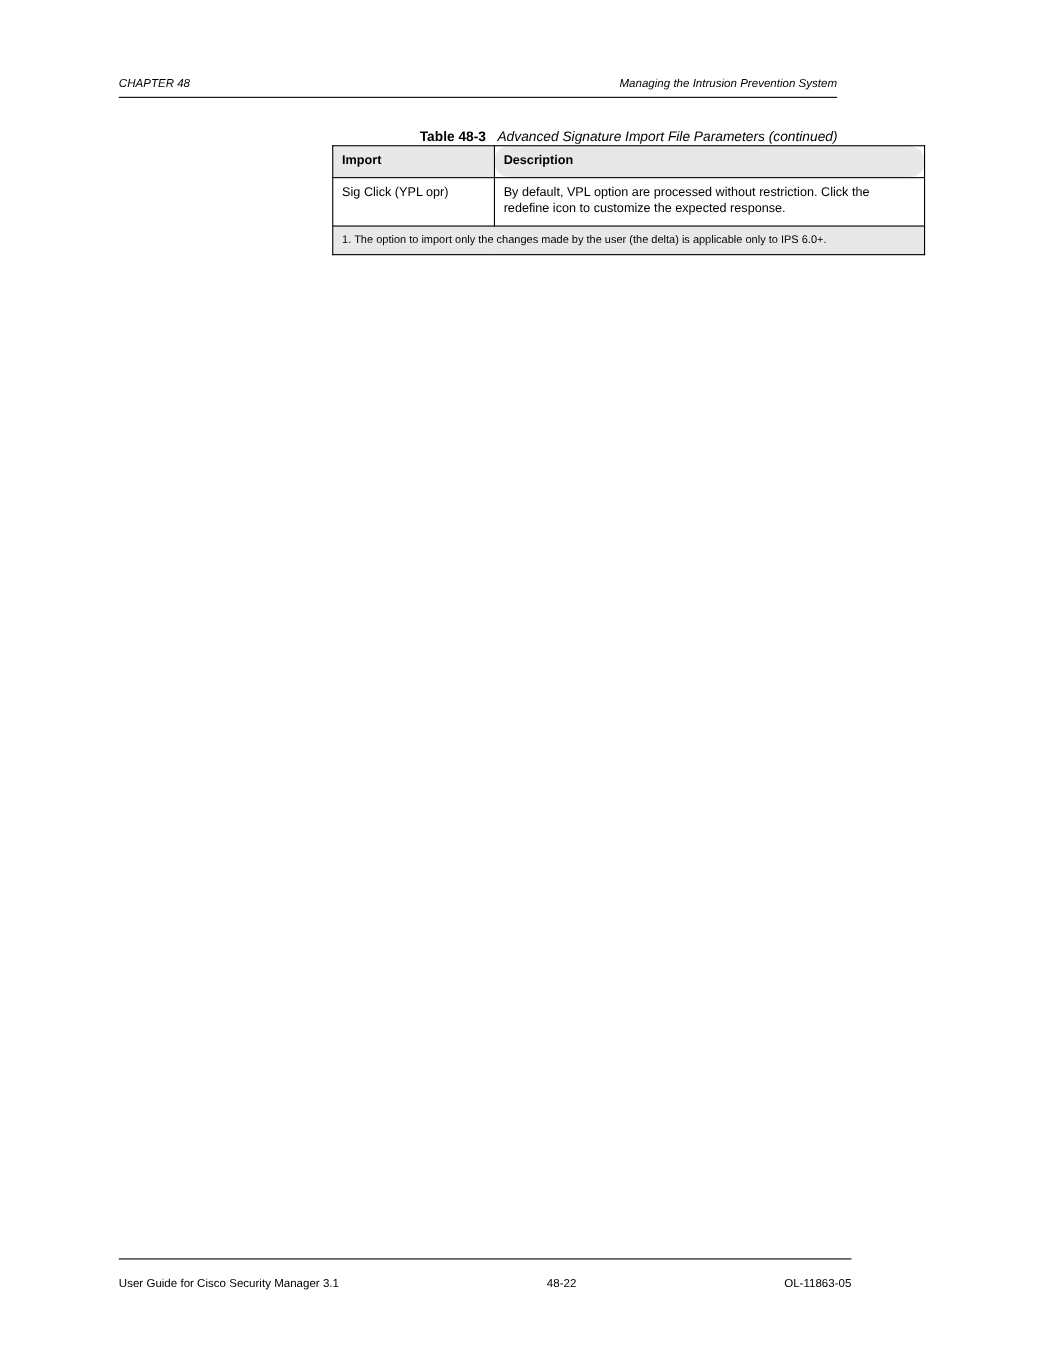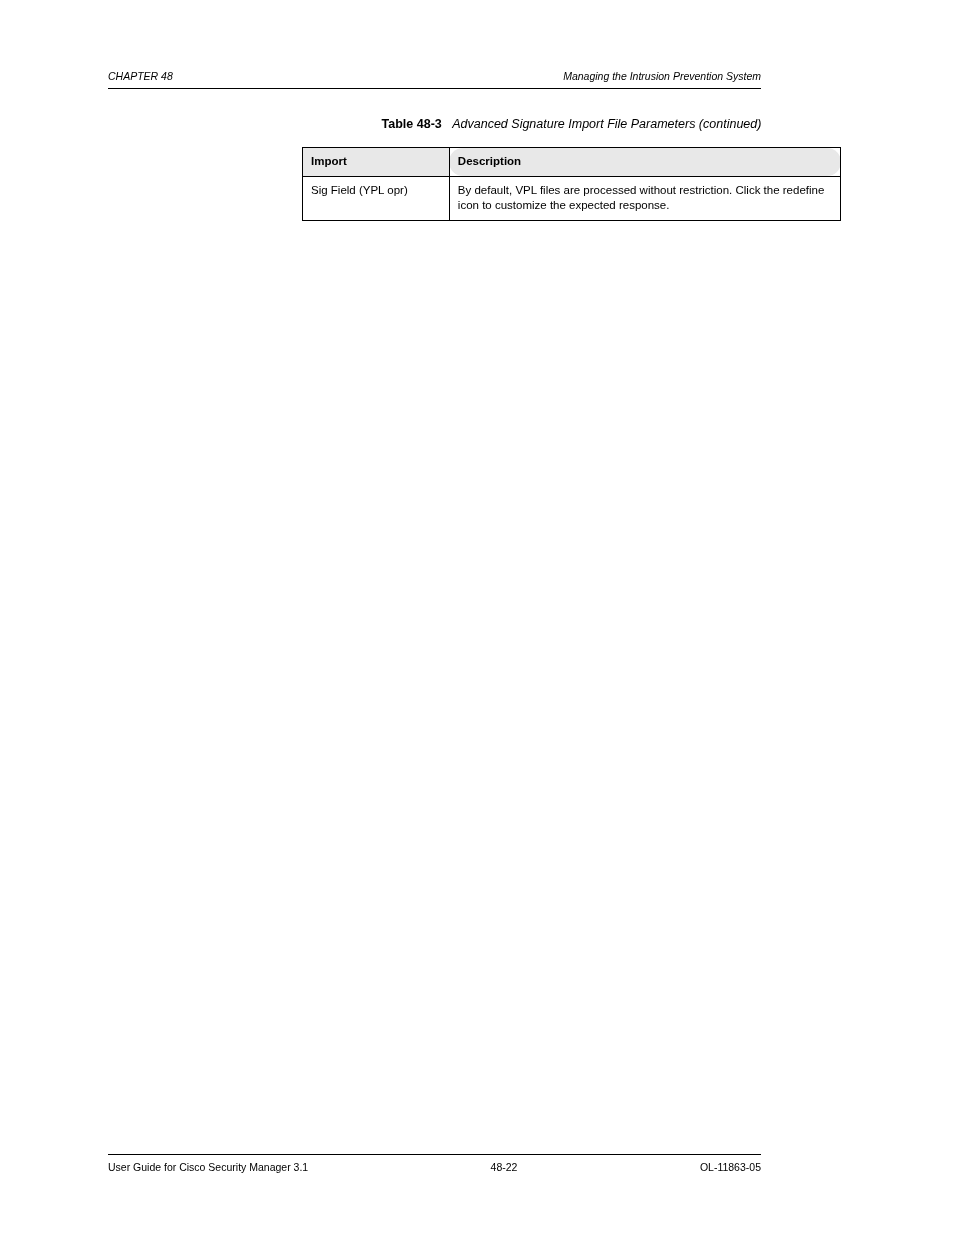--- a/index.html
+++ b/index.html
@@ -28,21 +28,21 @@
     margin-bottom: 28px;
   }
   .table-wrap {
     margin-left: 194px;
     width: 539px;
   }
   .table-caption {
     font-weight: bold;
     font-size: 12.5px;
     text-align: center;
-    margin-bottom: 16px;
+    margin-bottom: 1px;
   }
   .table-caption .contd { font-weight: normal; font-style: italic; }
   table.tbl {
     border-collapse: collapse;
     width: 100%;
     font-size: 11.5px;
   }
   table.tbl th, table.tbl td {
     border: 1px solid #000;
     padding: 6px 8px 6px 8px;
@@ -56,24 +56,24 @@
   }
   table.tbl td.footnote {
     background: #e8e8e8;
     font-size: 10px;
   }
   .col-field { width: 138px; }
   .col-desc { width: 401px; border-radius: 14px; }
   .footer {
     position: absolute;
     left: 108px;
-    right: 108px;
+    right: 95px;
     bottom: 62px;
     border-top: 1px solid #000;
-    padding-top: 6px;
+    padding-top: 16px;
     font-size: 10.5px;
     display: flex;
     justify-content: space-between;
   }
 </style>
 </head>
 <body>
 
 <div class="page">
   <div class="header-bar">
@@ -87,22 +87,25 @@
     </div>
     <table class="tbl">
       <thead>
         <tr>
           <th class="col-field">Import</th>
           <th class="col-desc">Description</th>
         </tr>
       </thead>
       <tbody>
         <tr>
-          <td>Sig Field (YPL opr)</td>
-          <td>By default, VPL files are processed without restriction. Click the redefine icon to customize the expected response.</td>
+          <td>Sig Click (YPL opr)</td>
+          <td>By default, VPL option are processed without restriction. Click the redefine icon to customize the expected response.</td>
+        </tr>
+        <tr>
+          <td class="footnote" colspan="2">1. The option to import only the changes made by the user (the delta) is applicable only to IPS 6.0+.</td>
         </tr>
       </tbody>
     </table>
   </div>
 
   <div class="footer">
     <span>User Guide for Cisco Security Manager 3.1</span>
     <span>48-22</span>
     <span>OL-11863-05</span>
   </div>

